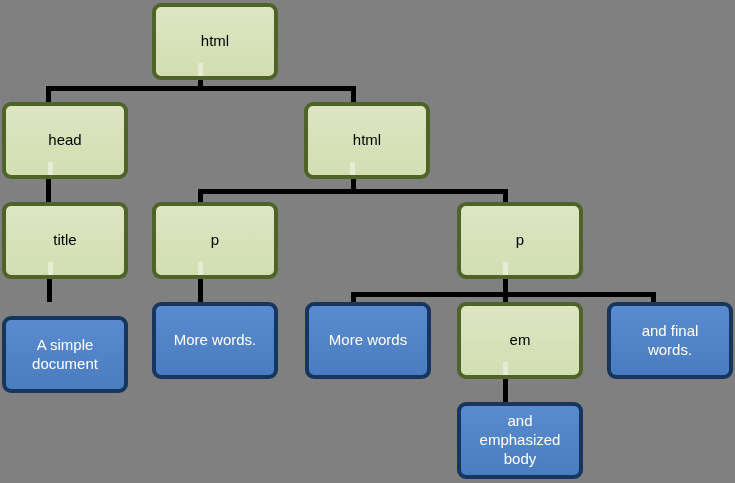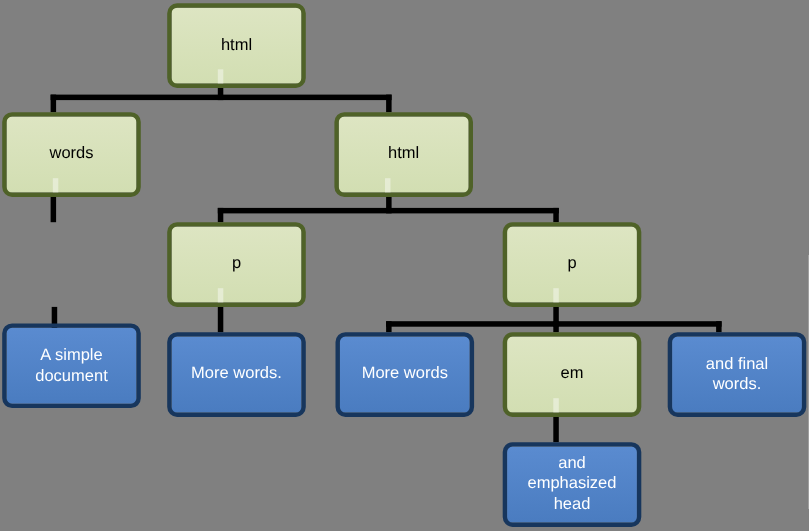--- a/index.html
+++ b/index.html
@@ -82,41 +82,45 @@
   <div class="conn v" style="left:651px;top:292px;height:10px"></div>
 
   <div class="conn v" style="left:503px;top:379px;height:23px"></div>
 
   <div class="node element" style="left:152px;top:3px">
     <span>html</span>
     <i class="notch"></i>
   </div>
 
   <div class="node element" style="left:2px;top:102px">
-    <span>words</span>
+    <span>head</span>
     <i class="notch"></i>
   </div>
 
   <div class="node element" style="left:304px;top:102px">
     <span>html</span>
     <i class="notch"></i>
   </div>
 
+  <div class="node element" style="left:2px;top:202px">
+    <span>title</span>
+    <i class="notch"></i>
+  </div>
 
   <div class="node element" style="left:152px;top:202px">
     <span>p</span>
     <i class="notch"></i>
   </div>
 
   <div class="node element" style="left:457px;top:202px">
     <span>p</span>
     <i class="notch"></i>
   </div>
 
-  <div class="node textnode" style="left:2px;top:294px">
+  <div class="node textnode" style="left:2px;top:316px">
     <span>A simple document</span>
   </div>
 
   <div class="node textnode" style="left:152px;top:302px">
     <span>More words.</span>
   </div>
 
   <div class="node element" style="left:457px;top:302px">
     <span>em</span>
     <i class="notch"></i>
@@ -124,16 +128,16 @@
 
   <div class="node textnode" style="left:305px;top:302px">
     <span>More words</span>
   </div>
 
   <div class="node textnode" style="left:607px;top:302px">
     <span>and final words.</span>
   </div>
 
   <div class="node textnode" style="left:457px;top:402px">
-    <span>and emphasized head</span>
+    <span>and emphasized body</span>
   </div>
 
 </div>
 
 </body></html>

